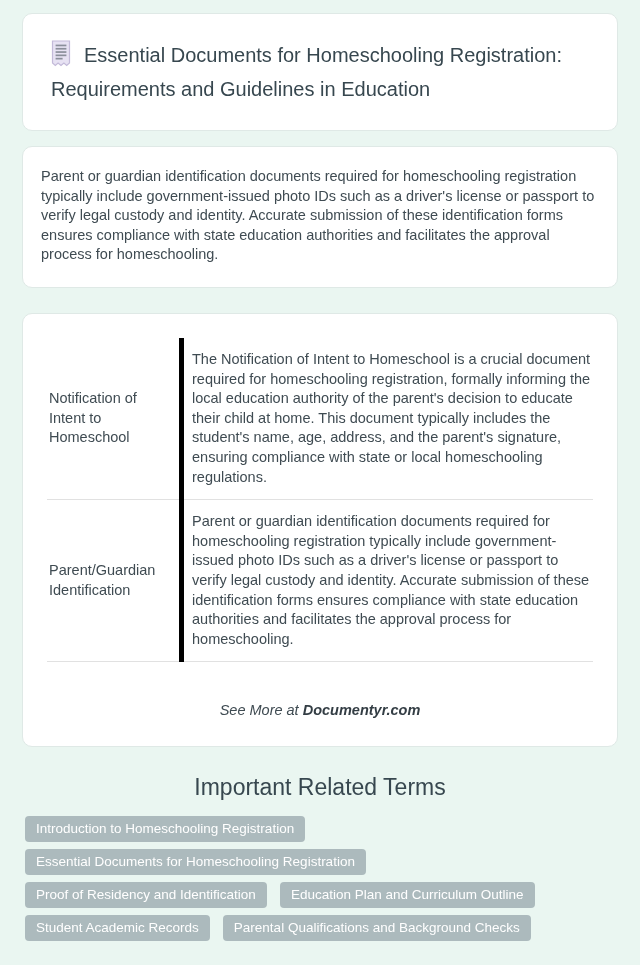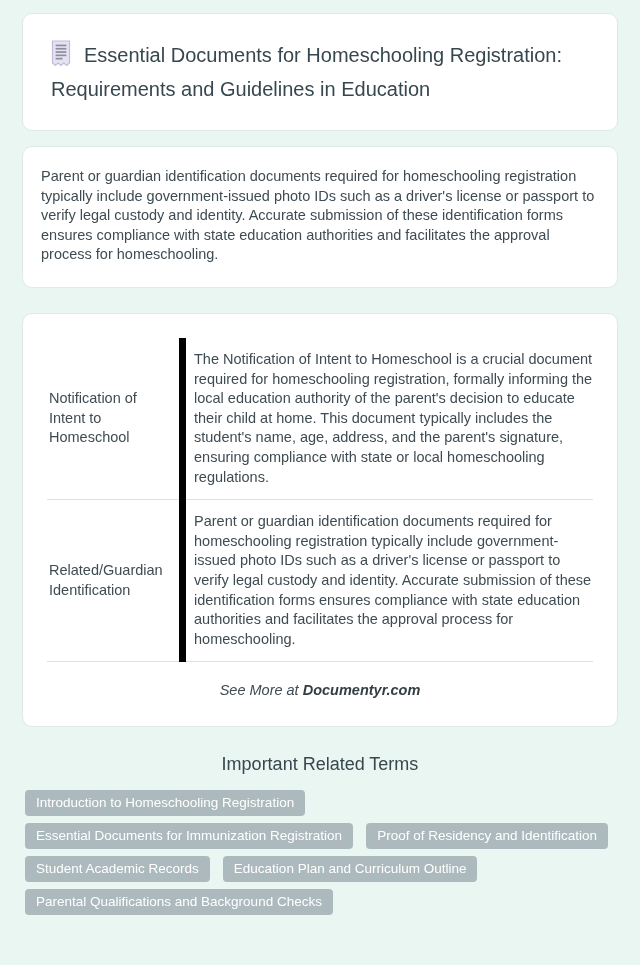--- a/index.html
+++ b/index.html
@@ -64,39 +64,39 @@
     line-height: 19.6px;
     color: #3f4b52;
     border-bottom: 1px solid #e1e1e1;
     vertical-align: middle;
   }
   td.term-cell {
     width: 126px;
     padding: 12px 4px 12px 2px;
   }
   td.desc-cell {
-    border-left: 7px solid #000000;
+    border-left: 5px solid #000000;
     padding: 12px 0 12px 8px;
   }
   .see-more {
-    margin-top: 20px;
+    margin-top: 40px;
     text-align: center;
     font-style: italic;
     font-size: 14.5px;
     color: #3f4b52;
   }
   .see-more .brand {
     font-weight: bold;
     color: #333d44;
   }
   
   .related-heading {
     margin: 27px 0 15px 0;
     text-align: center;
-    font-size: 18px;
+    font-size: 23px;
     font-weight: 500;
     color: #37474f;
   }
   .tags-wrap {
     padding: 0 25px;
     display: flex;
     flex-wrap: wrap;
     gap: 7px 13px;
   }
   .tag {
@@ -135,32 +135,32 @@
 </div>
 
 <div class="card table-card">
   <table class="doc-table">
     <tbody>
       <tr>
         <td class="term-cell">Notification of Intent to Homeschool</td>
         <td class="desc-cell">The Notification of Intent to Homeschool is a crucial document required for homeschooling registration, formally informing the local education authority of the parent's decision to educate their child at home. This document typically includes the student's name, age, address, and the parent's signature, ensuring compliance with state or local homeschooling regulations.</td>
       </tr>
       <tr>
-        <td class="term-cell">Related/Guardian Identification</td>
+        <td class="term-cell">Parent/Guardian Identification</td>
         <td class="desc-cell">Parent or guardian identification documents required for homeschooling registration typically include government-issued photo IDs such as a driver's license or passport to verify legal custody and identity. Accurate submission of these identification forms ensures compliance with state education authorities and facilitates the approval process for homeschooling.</td>
       </tr>
     </tbody>
   </table>
   <div class="see-more">
     <span>See More at</span>
     <span class="brand">Documentyr.com</span>
   </div>
 </div>
 
 <h2 class="related-heading">Important Related Terms</h2>
 <div class="tags-wrap">
     <span class="tag">Introduction to Homeschooling Registration</span>
-    <span class="tag">Essential Documents for Immunization Registration</span>
+    <span class="tag">Essential Documents for Homeschooling Registration</span>
     <span class="tag">Proof of Residency and Identification</span>
+    <span class="tag">Education Plan and Curriculum Outline</span>
     <span class="tag">Student Academic Records</span>
-    <span class="tag">Education Plan and Curriculum Outline</span>
     <span class="tag">Parental Qualifications and Background Checks</span>
   </div>
 
 </body></html>

